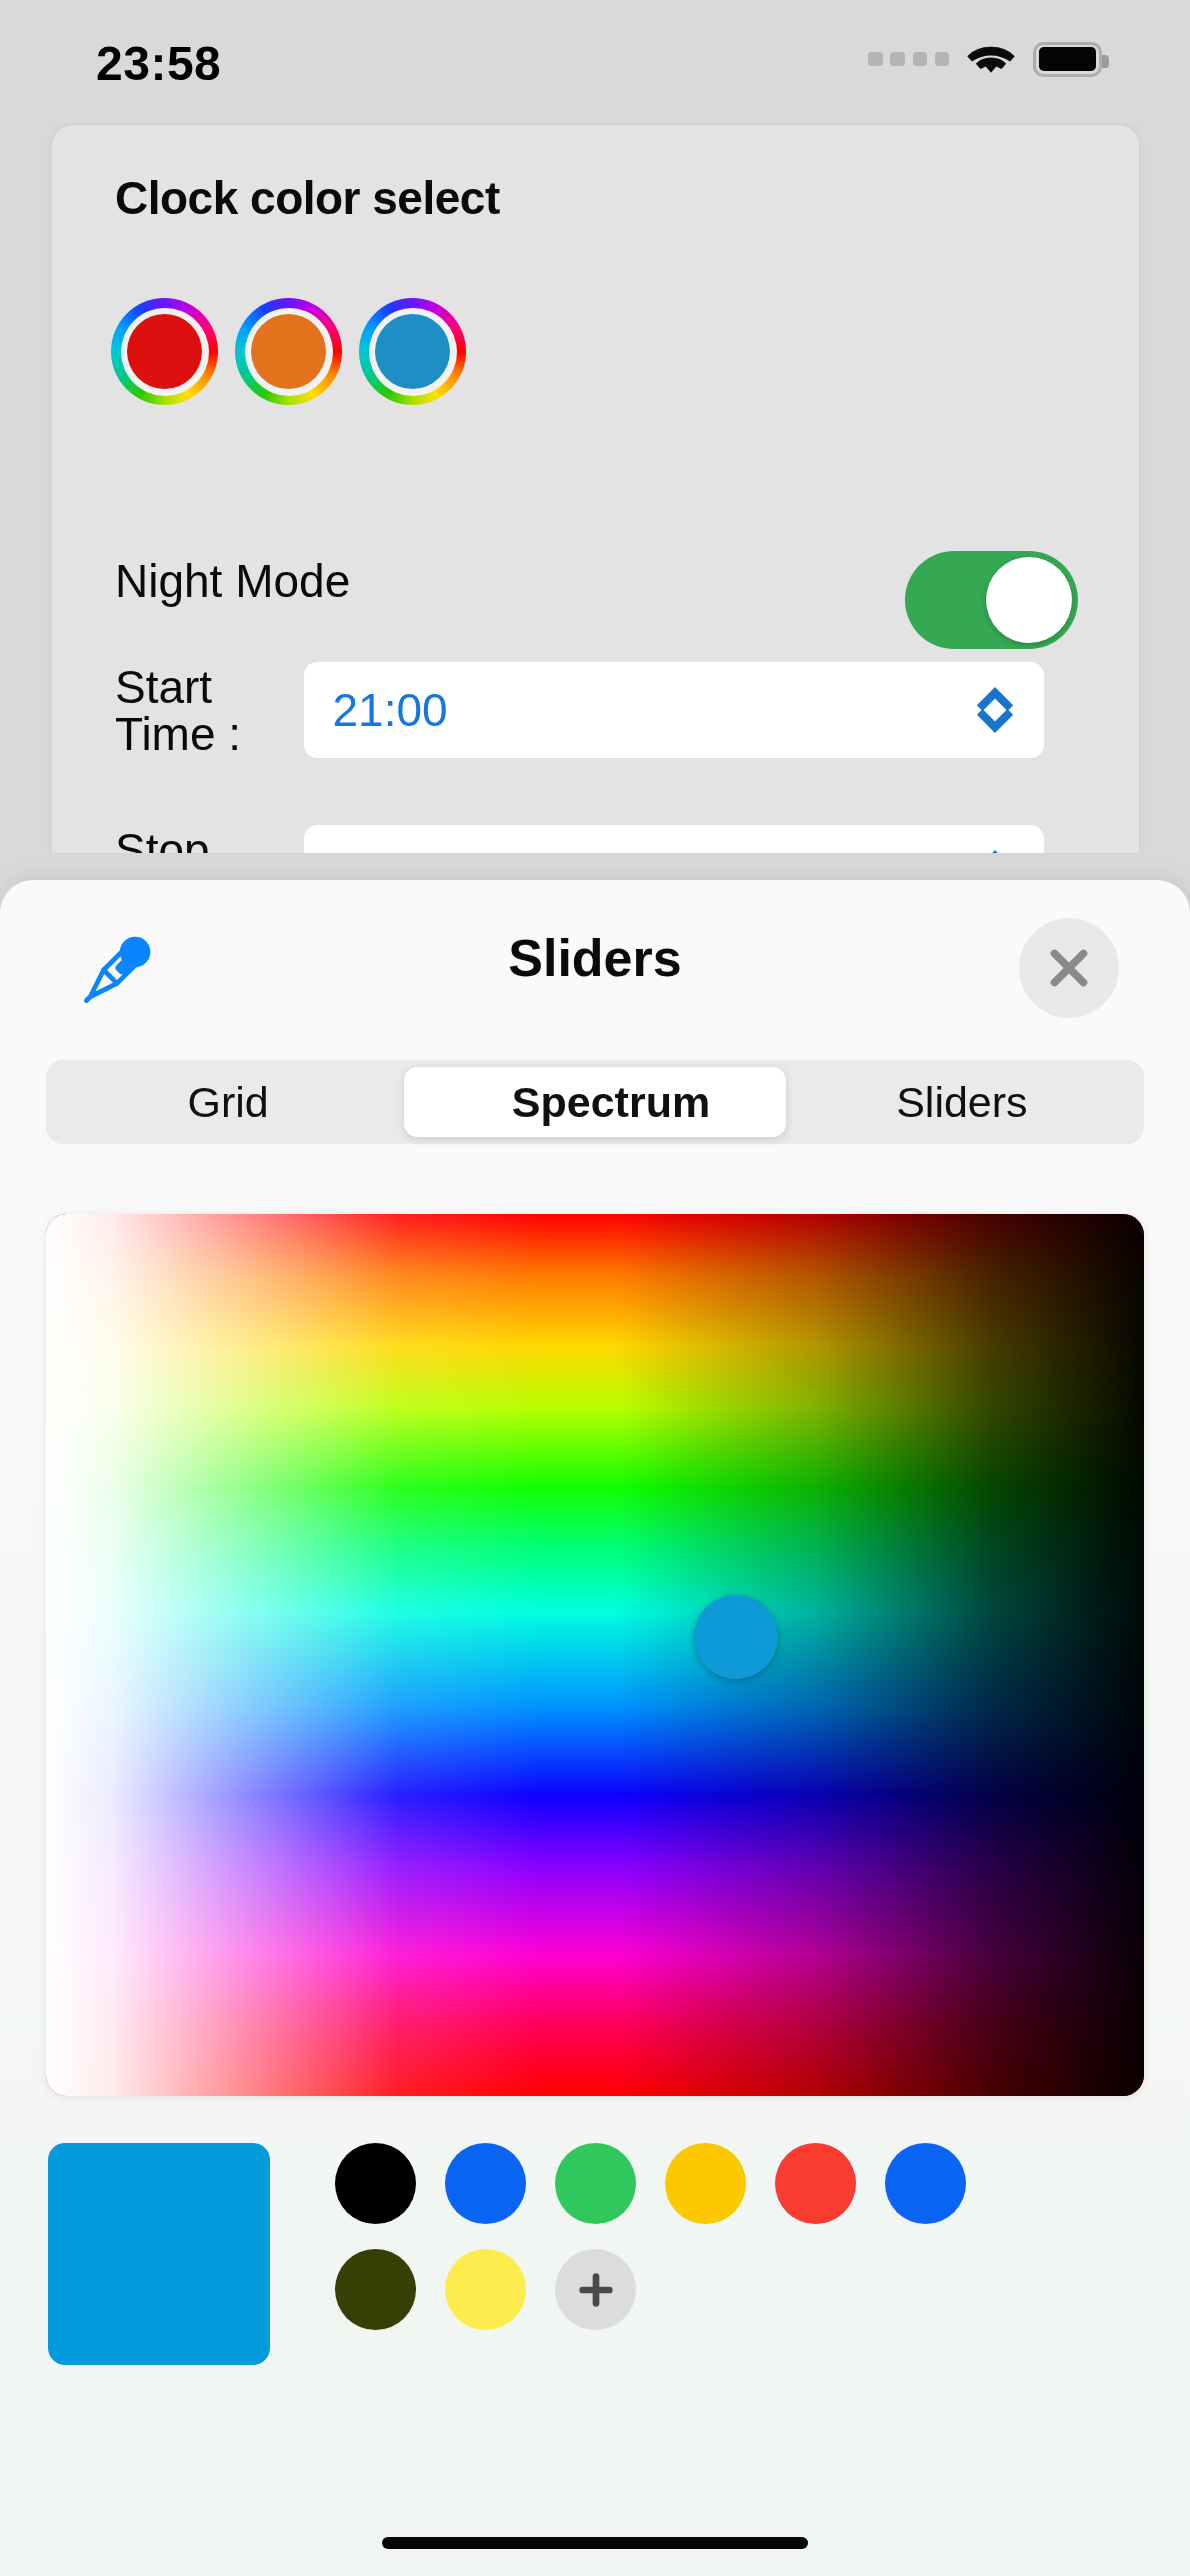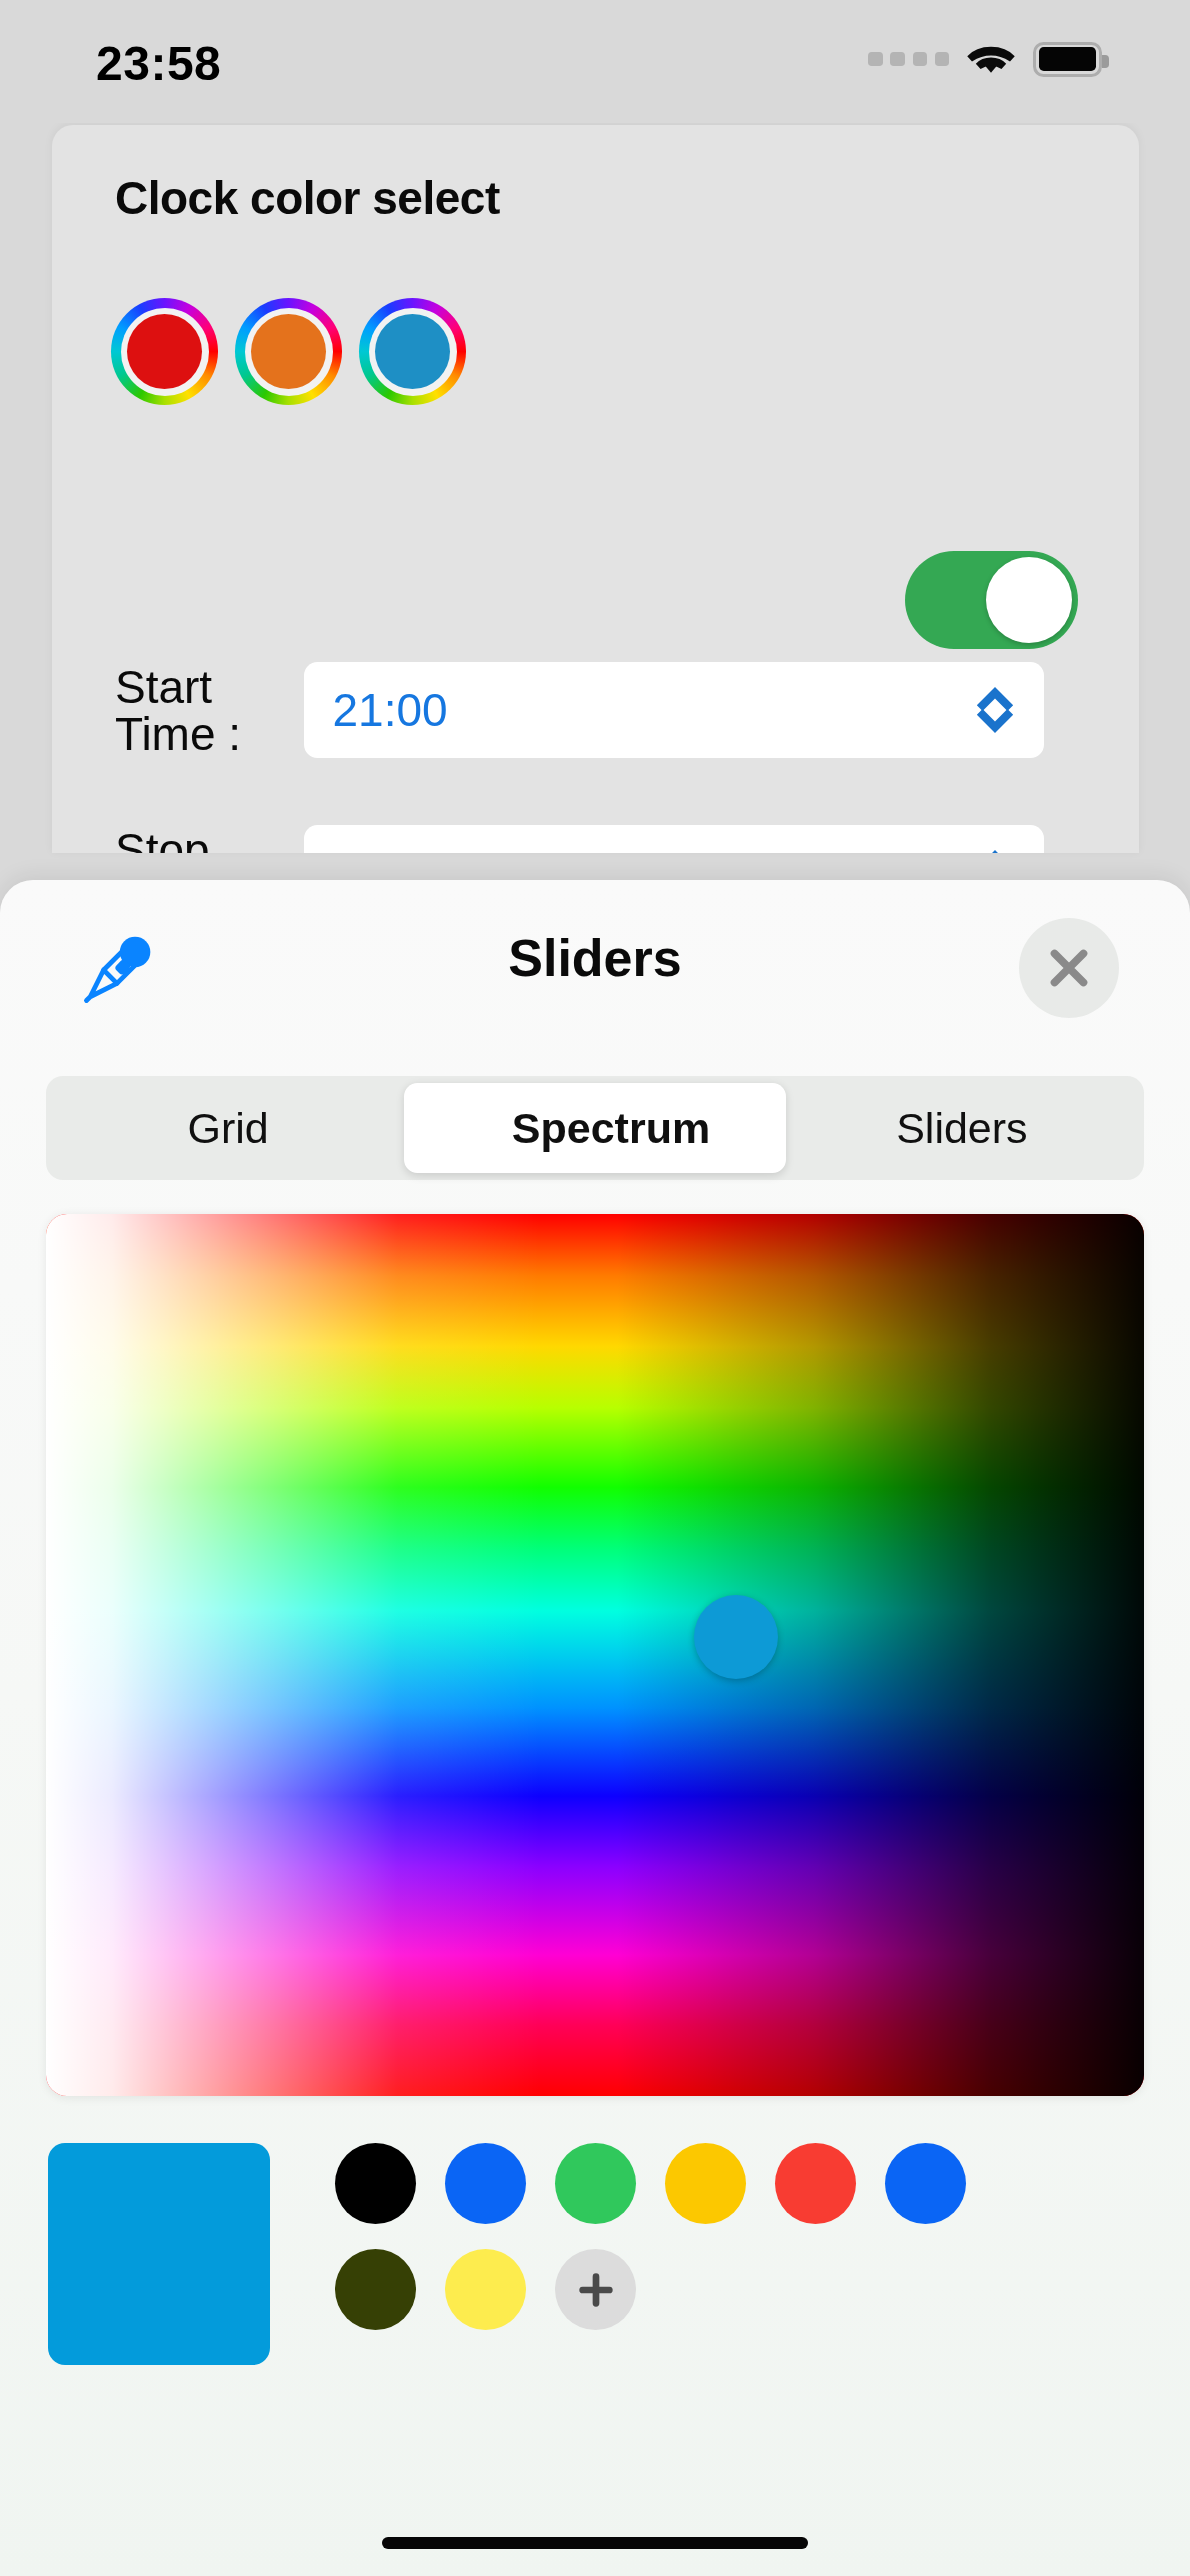--- a/index.html
+++ b/index.html
@@ -166,22 +166,22 @@
   }
   #close-btn {
     position: absolute; right: 71px; top: 38px;
     width: 100px; height: 100px; border-radius: 50%;
     background: #e8eae8;
     display: flex; align-items: center; justify-content: center;
   }
 
   
   #segmented {
-    position: absolute; left: 46px; top: 196px;
-    width: 1098px; height: 104px;
+    position: absolute; left: 46px; top: 180px;
+    width: 1098px; height: 84px;
     background: #e9ebe9; border-radius: 17px;
     display: flex; align-items: center;
     padding: 6.7px;
   }
   .seg-item {
     flex: 1; height: 100%;
     display: flex; align-items: center; justify-content: center;
     font-size: 43px; color: #101010;
     border-radius: 13.4px;
     position: relative;
@@ -310,20 +310,23 @@
           <div class="color-well-core" style="background:#e4721c"></div>
         </div>
       </div>
       <div class="color-well">
         <div class="color-well-ring">
           <div class="color-well-core" style="background:#1e8fc5"></div>
         </div>
       </div>
     </div>
 
+    <div class="app-row" id="night-row">
+      <div class="app-row-label">Night Mode</div>
+    </div>
     <div class="ios-switch" style="background: rgb(52, 168, 83);">
       <div class="ios-switch-knob"></div>
     </div>
 
     <div class="app-row" id="start-row">
       <div class="app-row-label">Start Time :</div>
       <div class="time-field">
         <div class="time-value" style="color: rgb(22, 119, 224);">21:00</div>
         <svg class="stepper-ic" viewBox="0 0 46 60">
           <path d="M23 6 L42 25 L36 31 L23 18 L10 31 L4 25 Z" fill="#1a73cc"></path>

